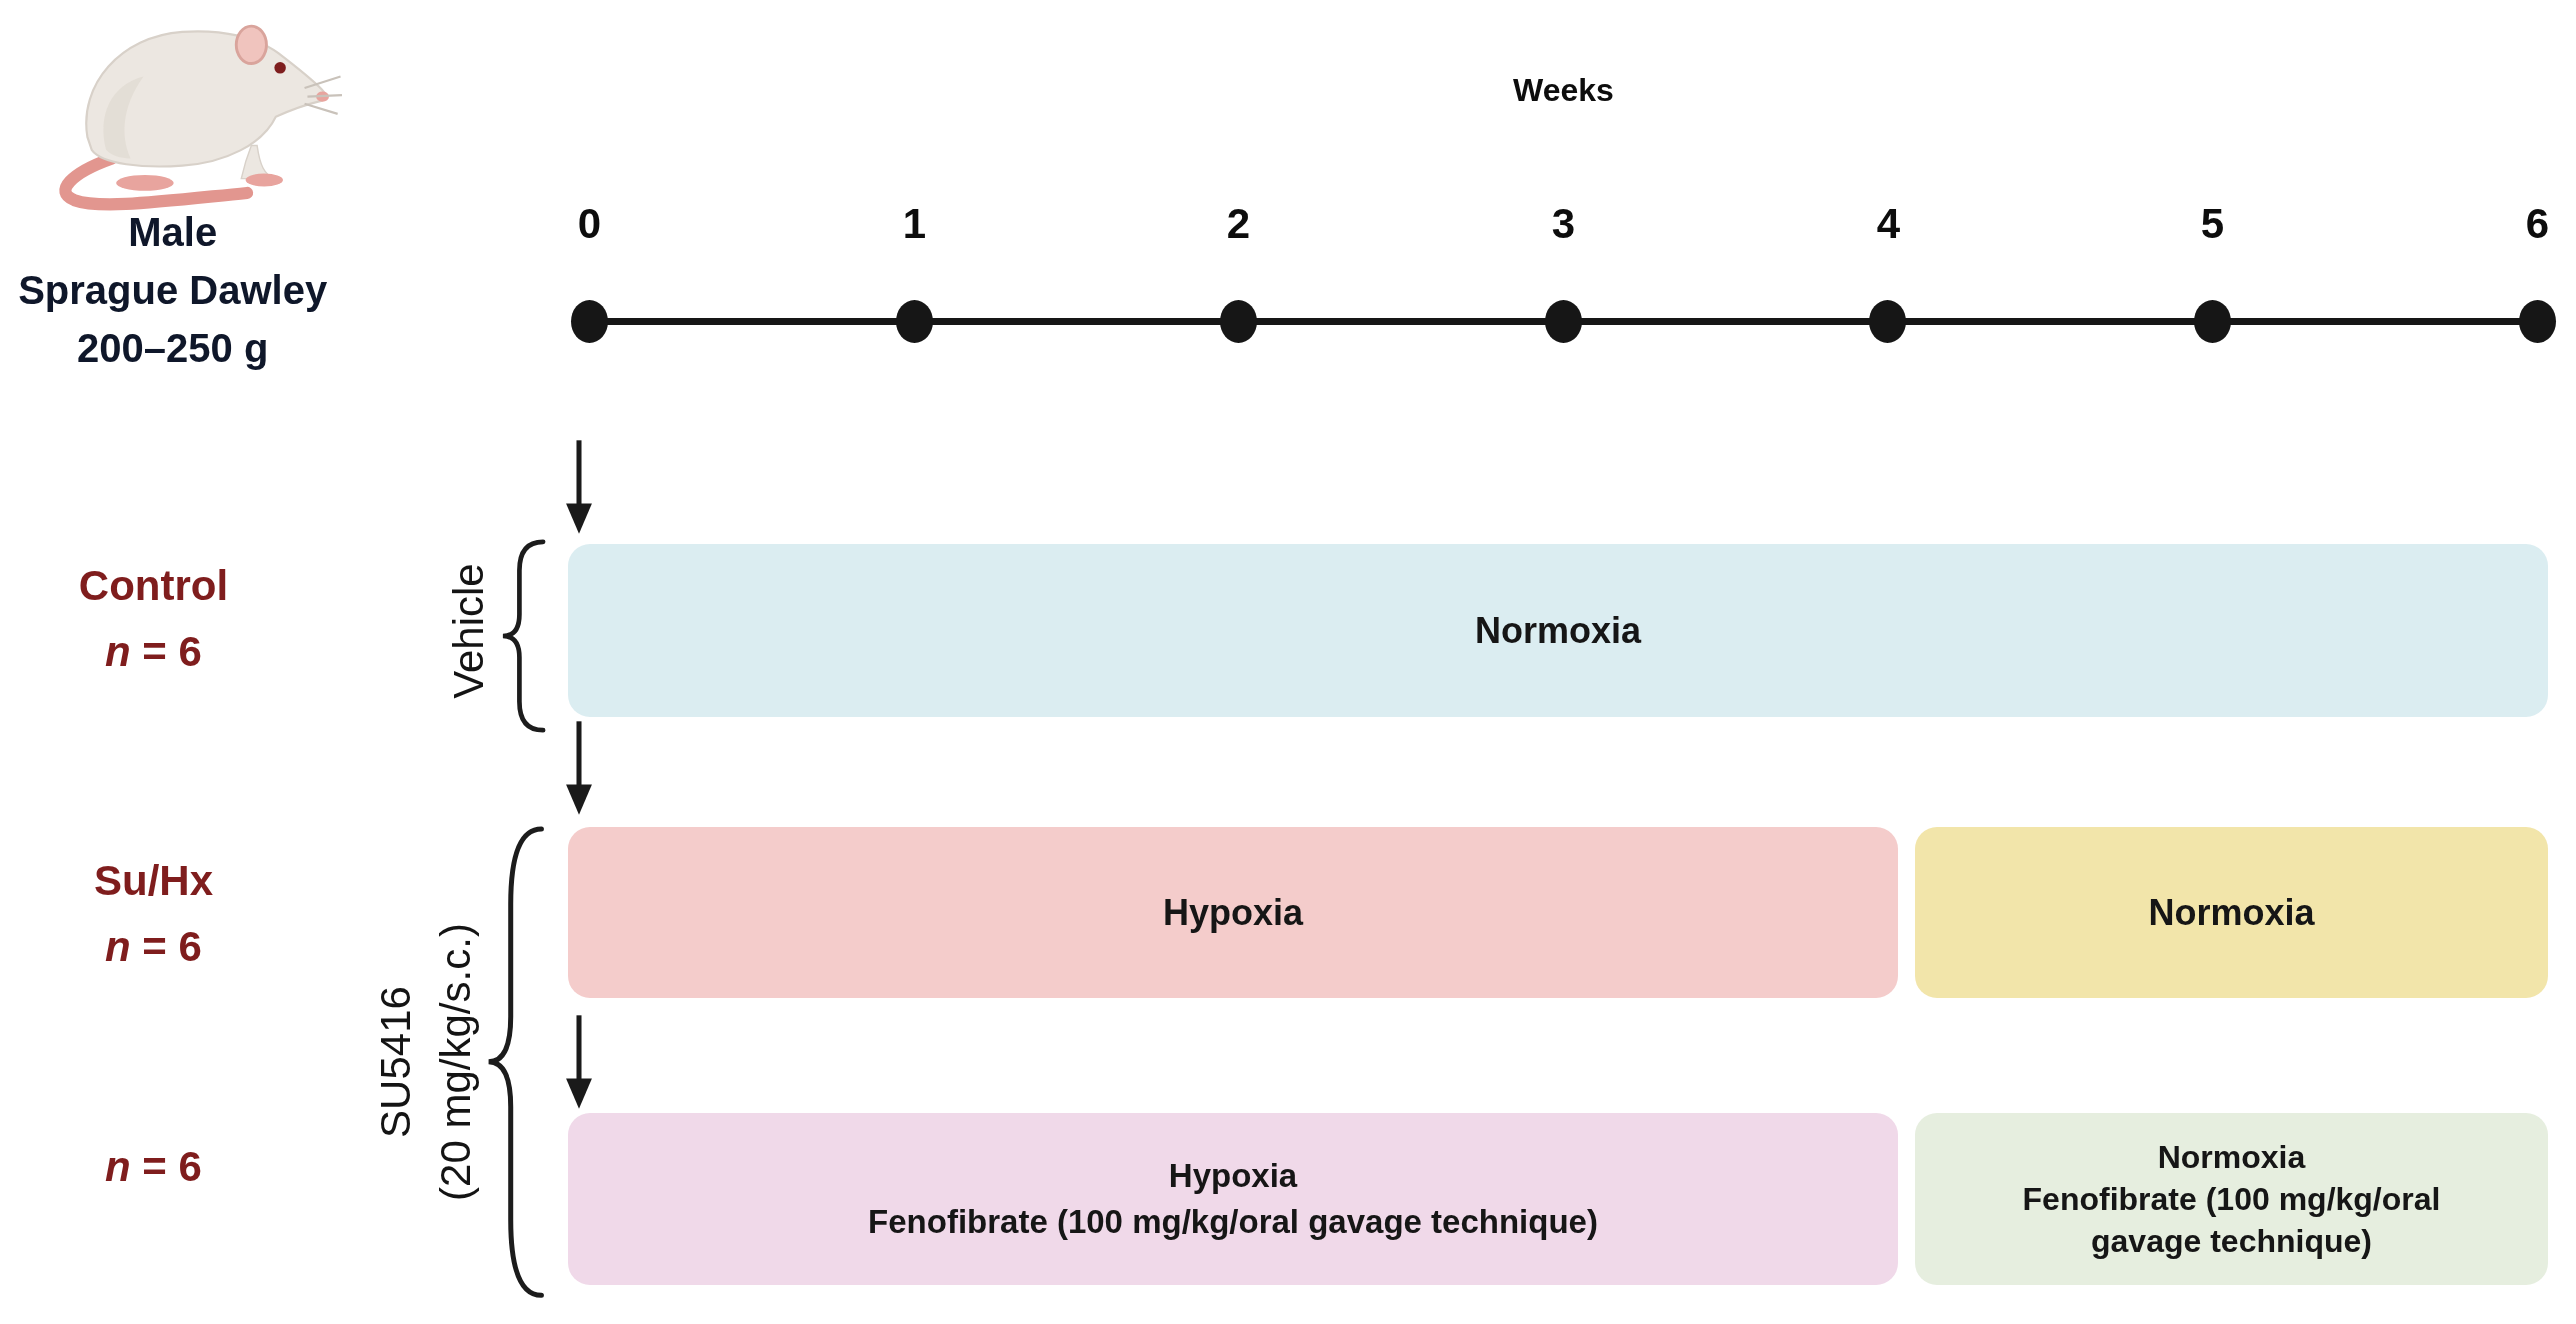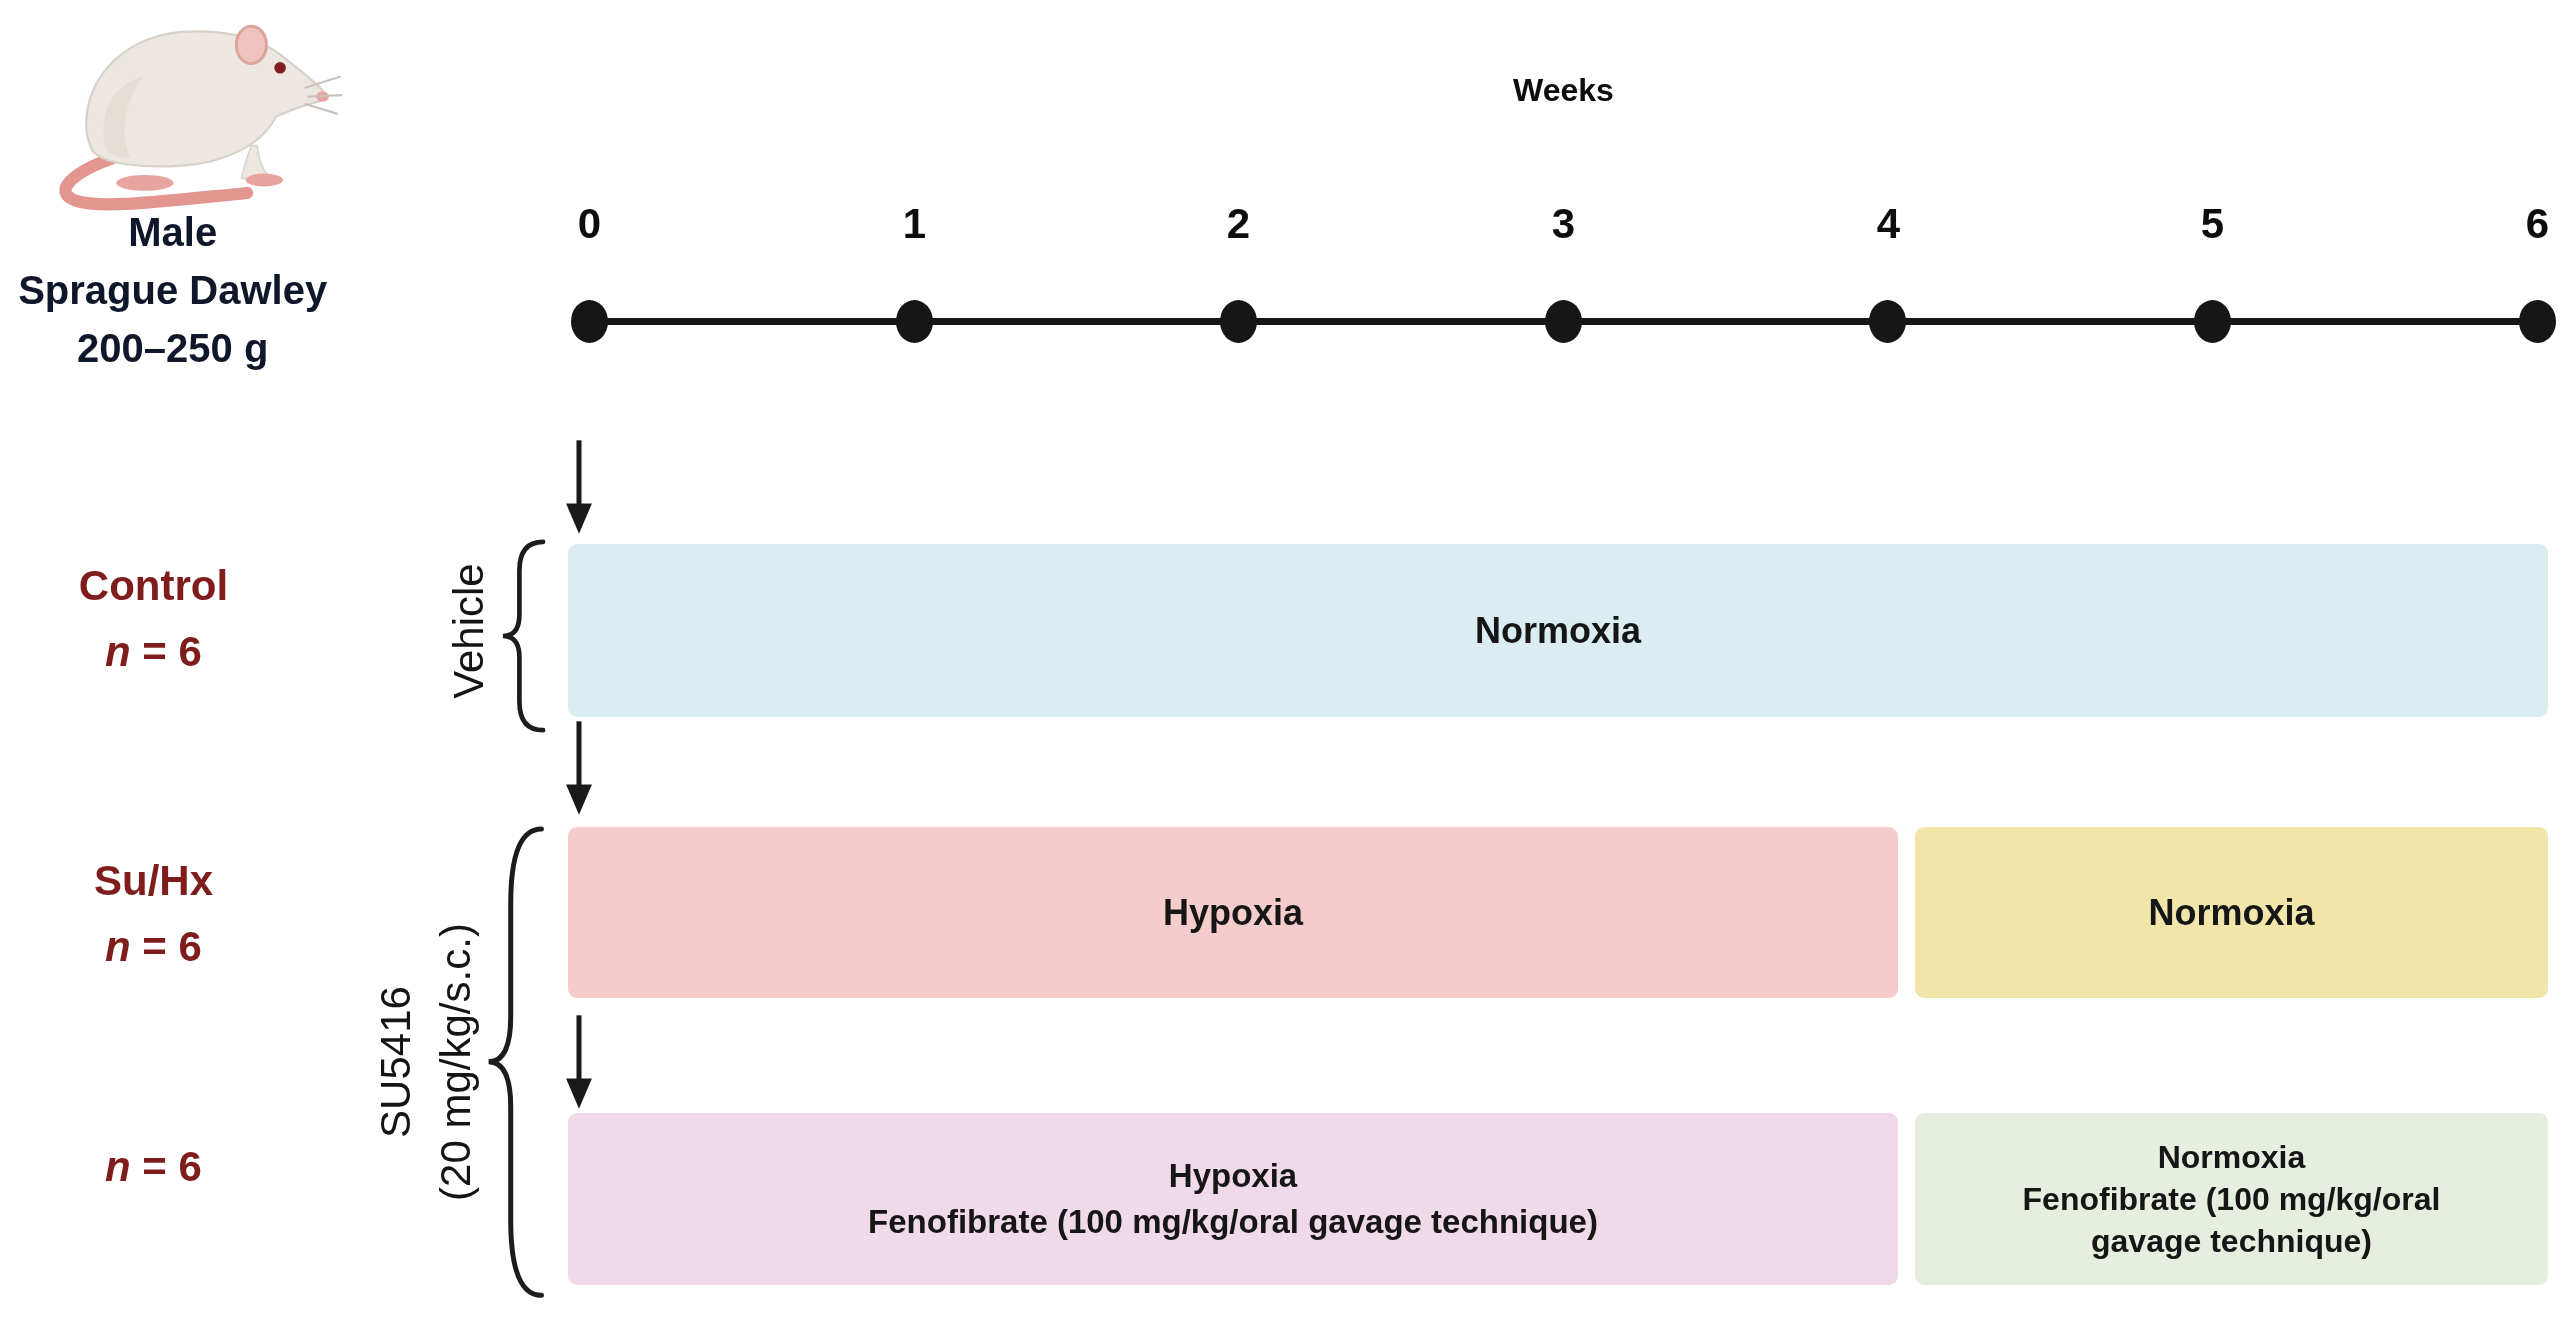--- a/index.html
+++ b/index.html
@@ -31,21 +31,21 @@
   .axis-dot{
     width:37px;height:43px;top:300px;background:#161616;border-radius:50%;
   }
   .arrow-svg{width:42px;height:102px;}
   .group-label{
     left:0;width:259px;text-align:center;
     font-weight:bold;font-size:42px;line-height:66px;color:#7f1d1d;margin-left:24px;
   }
   .bar{
     display:flex;align-items:center;justify-content:center;
-    border-radius:9px;text-align:center;font-weight:bold;color:#161616;
+    border-radius:22px;text-align:center;font-weight:bold;color:#161616;
     white-space:pre-line;
   }
   .bar-row1{left:568px;top:544px;width:1980px;height:173px;font-size:36px;}
   .bar-row2a{left:568px;top:827px;width:1330px;height:171px;font-size:36px;}
   .bar-row2b{left:1915px;top:827px;width:633px;height:171px;font-size:36px;}
   .bar-row3a{left:568px;top:1113px;width:1330px;height:172px;font-size:33px;line-height:46px;}
   .bar-row3b{left:1915px;top:1113px;width:633px;height:172px;font-size:32px;line-height:42px;}
   .vlabel{
     transform:translate(-50%,-50%) rotate(-90deg);
     text-align:center;font-size:42px;font-weight:400;color:#141414;

